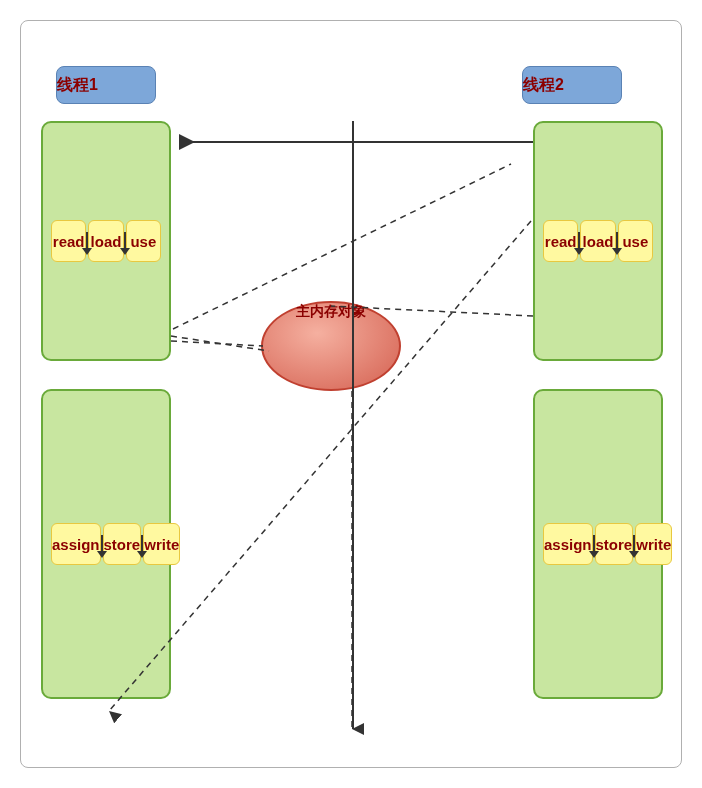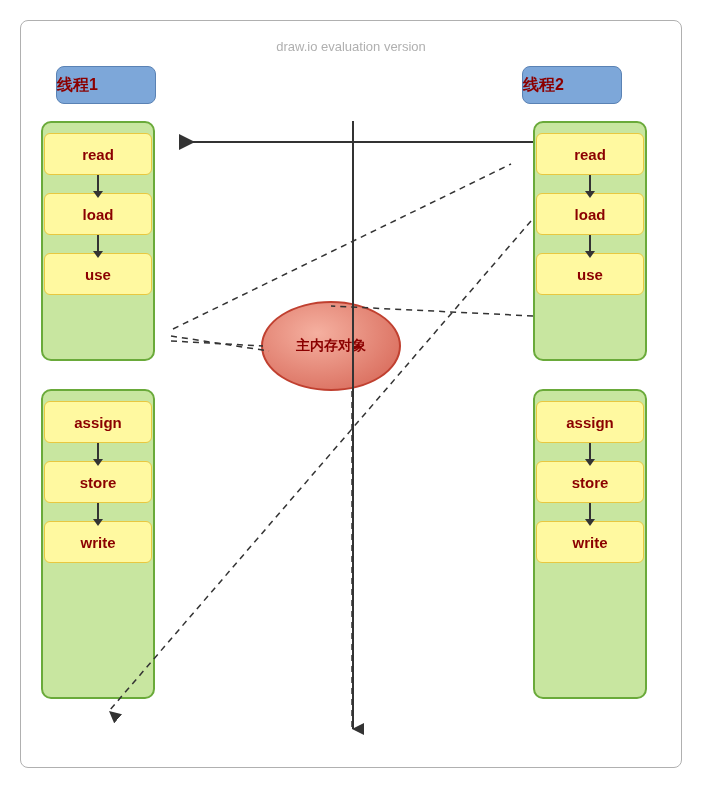--- a/index.html
+++ b/index.html
@@ -49,26 +49,25 @@
       font-size: 16px;
       border: 1.5px solid #5a82b4;
     }
 
     .thread1-header { left: 35px; }
     .thread2-header { left: 501px; }
 
     
     .thread-col {
       position: absolute;
-      width: 114px;
+      width: 130px;
       border-radius: 10px;
       border: 2px solid #6aaa3a;
       background: #c8e6a0;
       display: flex;
-      flex-direction: column;
       align-items: center;
       padding: 10px 8px;
       gap: 0;
     }
 
     .thread-col-top {
       top: 100px;
       height: 240px;
     }
 
@@ -118,21 +117,21 @@
     .memory-ellipse {
       position: absolute;
       top: 280px;
       left: 240px;
       width: 140px;
       height: 90px;
       background: radial-gradient(ellipse at 40% 35%, #f5b0a0, #d46050);
       border: 2px solid #c04030;
       border-radius: 50%;
       display: flex;
-      align-items: center;
+      align-items: flex-start;
       justify-content: center;
       color: #8b0000;
       font-size: 14px;
       font-weight: bold;
     }
 
     
     .svg-overlay {
       position: absolute;
       top: 0;
@@ -150,21 +149,20 @@
       width: 2px;
       height: 608px;
       background: #333;
     }
   </style>
 </head>
 <body>
 
 <div class="main-container">
 
-  <span class="watermark">draw.io evaluation version</span>
 
   <div class="thread-header thread1-header">
     <span>线程1</span>
   </div>
 
   <div class="thread-header thread2-header">
     <span>线程2</span>
   </div>
 
   <div class="thread-col thread-col-top thread1-col">

